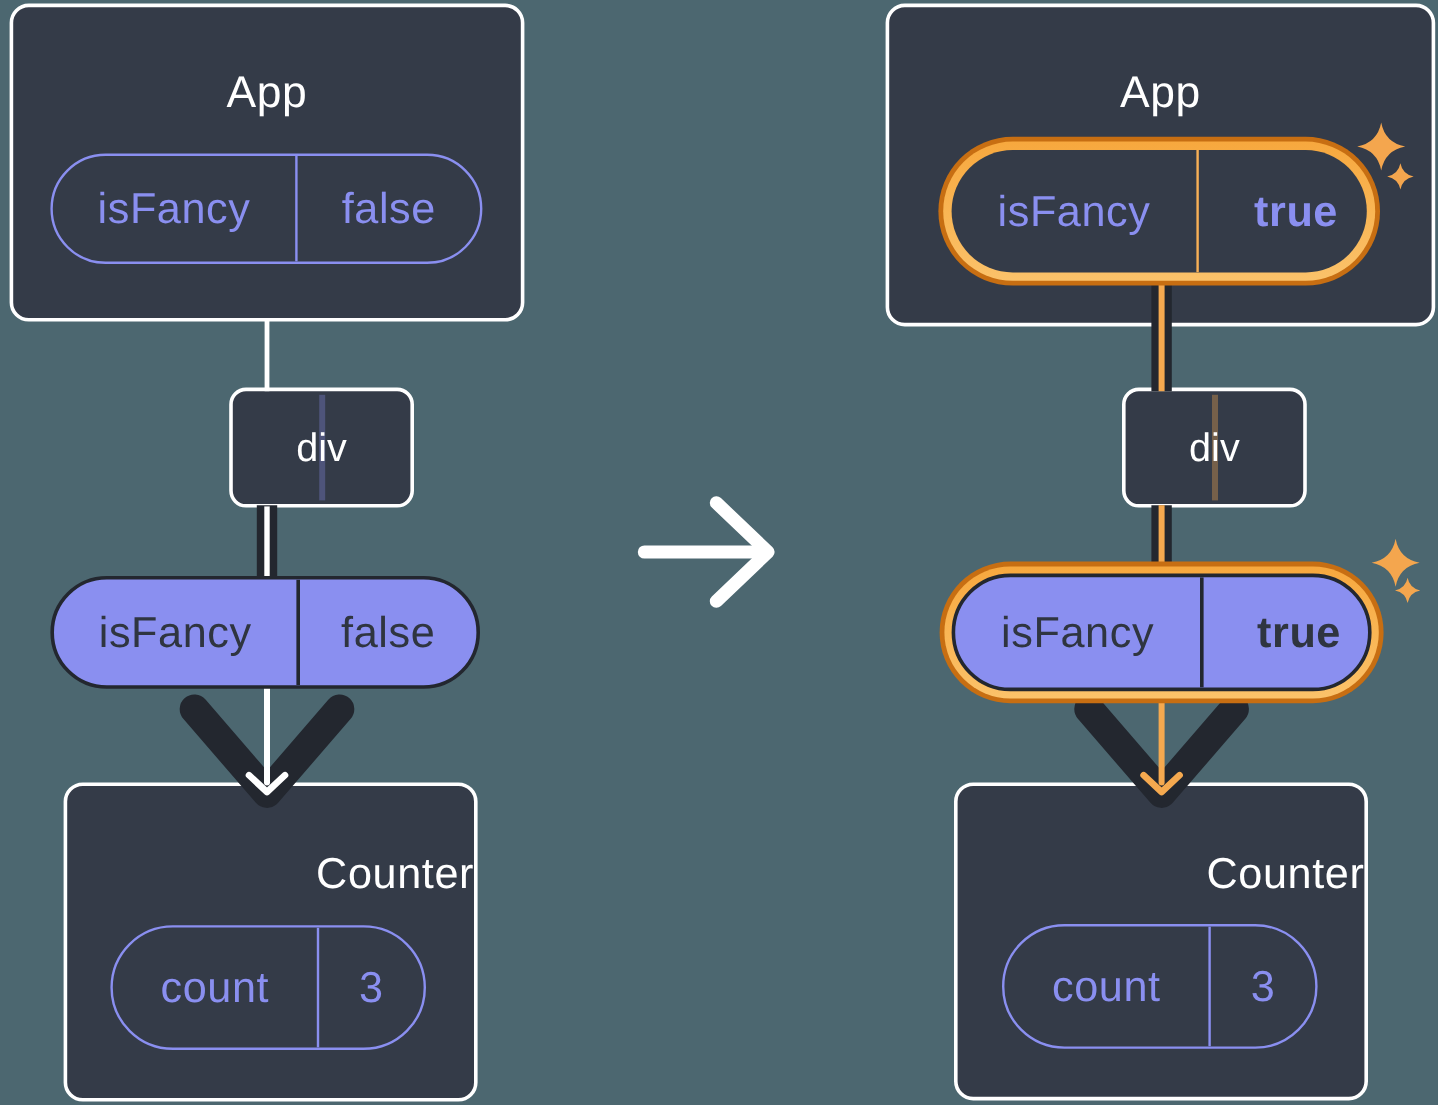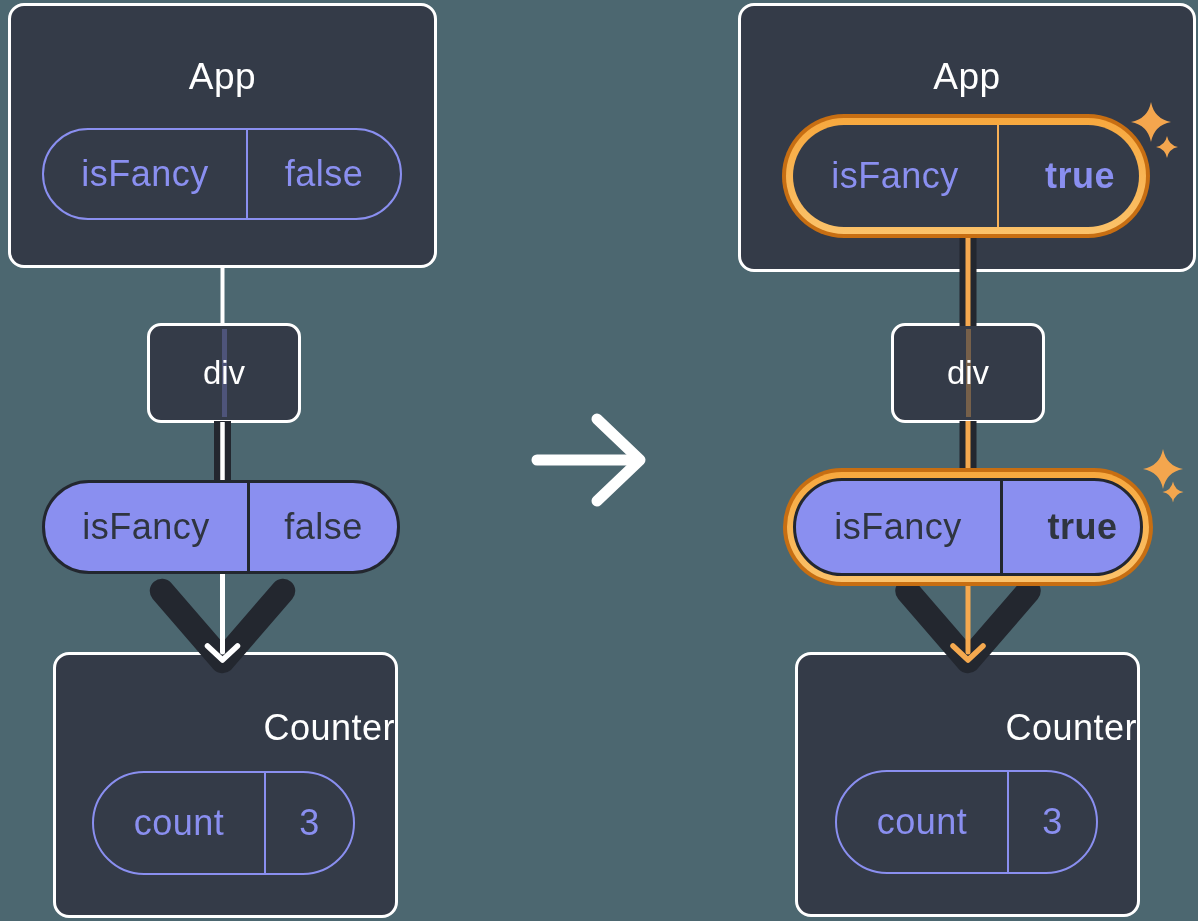--- a/index.html
+++ b/index.html
@@ -108,20 +108,21 @@
     font-size: 36px;
     letter-spacing: 0.5px;
   }
   .hl-core .cell.key { flex: 0 0 auto; }
   .hl-core .cell.val { flex: 1 1 auto; }
   
   .div-node {
     display: flex;
     align-items: center;
     justify-content: center;
+    margin-left: 44px;
   }
   .div-node .node-label {
     position: relative;
     z-index: 2;
     color: var(--white);
     font-size: 33px;
     font-weight: 500;
   }
   .thru-line {
     position: absolute;

